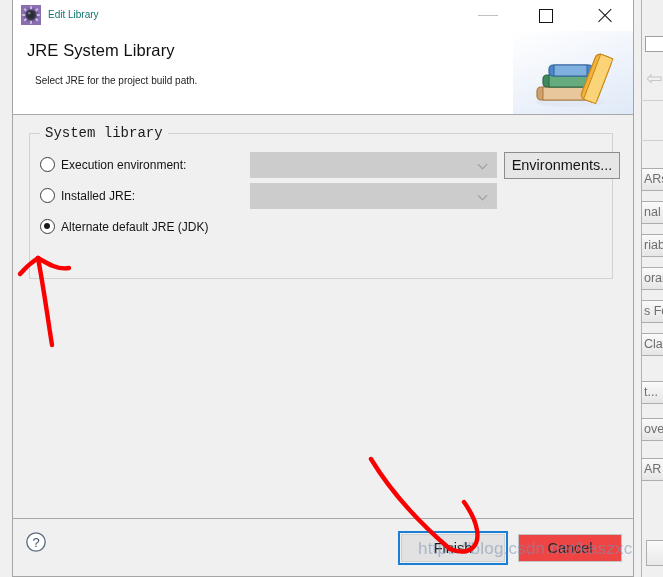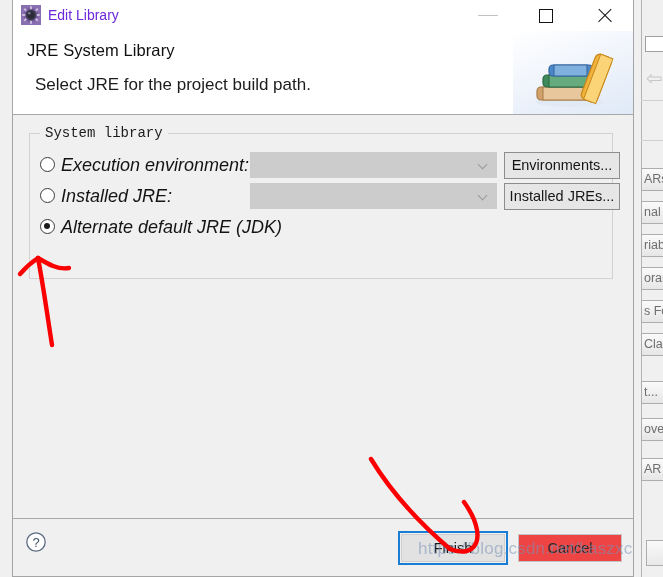--- a/index.html
+++ b/index.html
@@ -124,22 +124,22 @@
     background: #ffffff;
   }
   .title-icon {
     position: absolute;
     left: 8px; top: 5px;
     width: 20px; height: 20px;
   }
   .title-text {
     position: absolute;
     left: 35px; top: 6px;
-    font-size: 14px;
-    color: #6d28d9;
+    font-size: 10px;
+    color: #0f766e;
     line-height: 18px;
     white-space: nowrap;
   }
   .win-btn {
     position: absolute;
     top: 0;
     width: 46px;
     height: 31px;
     background: transparent;
     border: none;
@@ -194,21 +194,21 @@
     position: absolute;
     left: 14px; top: 10px;
     font-size: 16.5px;
     font-weight: normal;
     color: #101010;
     letter-spacing: 0.1px;
   }
   .header-subtitle {
     position: absolute;
     left: 22px; top: 44px;
-    font-size: 17px;
+    font-size: 10px;
     color: #1c1c1c;
   }
   .header-image {
     position: absolute;
     right: 0px; top: 0px;
     width: 120px; height: 83px;
     background: linear-gradient(160deg,#ffffff 0%,#eef3fb 55%,#dfe9f7 100%);
   }
   .books {
     position: absolute;
@@ -266,25 +266,24 @@
     content: "";
     position: absolute;
     left: 3px; top: 3px;
     width: 6.2px; height: 6.2px;
     border-radius: 50%;
     background: #1b1b1b;
   }
   .opt-label {
     position: absolute;
     left: 21px; top: 0px;
-    font-size: 18px;
+    font-size: 12px;
     color: #141414;
     white-space: nowrap;
     line-height: 22px;
-    font-style: italic;
   }
 
   .combo {
     position: absolute;
     width: 247px;
     height: 26px;
     background: #cccccc;
     border: none;
     box-sizing: border-box;
   }
@@ -492,21 +491,20 @@
         </div>
         <button class="sidebtn sidebtn-1">Environments...</button>
 
         <div class="opt-row opt-row-2">
           <span class="radio"></span>
           <span class="opt-label">Installed JRE:</span>
         </div>
         <div class="combo combo-2">
           <span class="combo-caret"></span>
         </div>
-        <button class="sidebtn sidebtn-2">Installed JREs...</button>
 
         <div class="opt-row opt-row-3">
           <span class="radio checked"></span>
           <span class="opt-label">Alternate default JRE (JDK)</span>
         </div>
       </div>
     </div>
 
     <div class="footer">
       <div class="help-icon">

